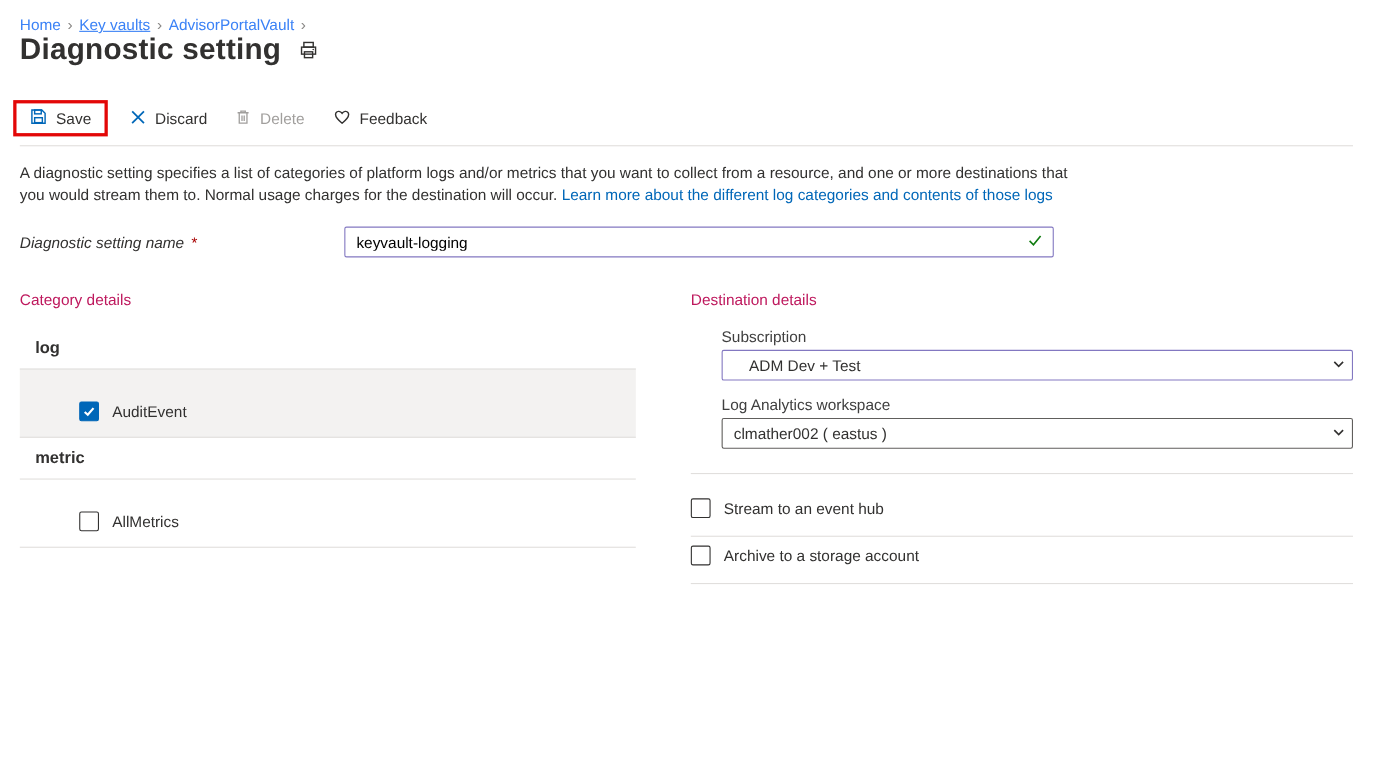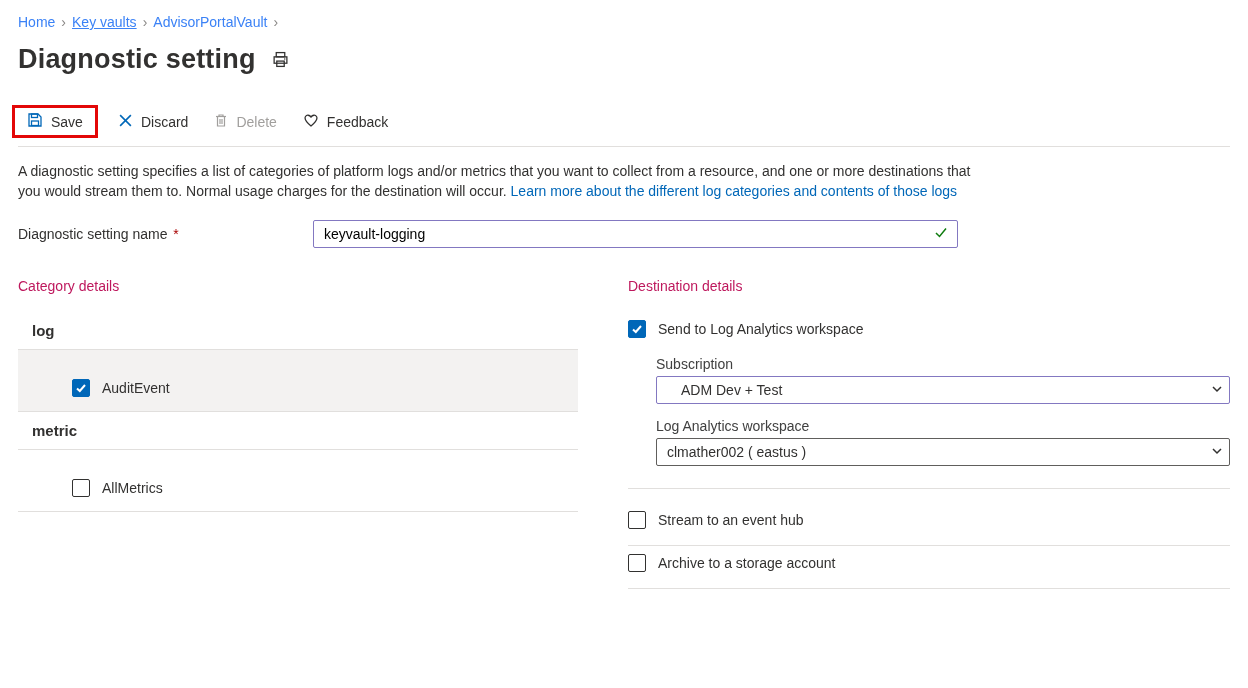--- a/index.html
+++ b/index.html
@@ -13,37 +13,37 @@
   }
   a { color: #0067b8; text-decoration: none; }
 
   
   .breadcrumbs { font-size: 14px; color: #323130; display:flex; align-items:center; gap:6px; }
   .crumb-link { color:#3b82f6; }
   .crumb-link.underline { text-decoration: underline; }
   .crumb-sep { color:#8a8886; }
 
   
-  .title-row { display:flex; align-items:center; gap:16px; margin-top:14px; }
+  .title-row { display:flex; align-items:center; gap:16px; }
   h1 { margin:0; font-weight:600; font-size:27px; letter-spacing:0.2px; }
   .title-icon svg { display:block; }
 
   
   .toolbar { display:flex; align-items:center; gap:14px; margin-top:30px; padding-bottom:8px; border-bottom:1px solid #e1dfdd; }
   .tool-btn { display:flex; align-items:center; gap:8px; padding:4px 6px; background:none; border:none; font:inherit; cursor:pointer; color:#323130; }
   .tool-btn.disabled { color:#a19f9d; cursor:default; }
   .save-highlight { border:3px solid #e30707; margin-left:-6px; padding-left:6px; padding-right:6px; }
 
   
   .desc { margin-top:14px; line-height:1.45; color:#323130; max-width:970px; }
   .desc a { color:#0067b8; }
 
   
   .row-name { display:flex; align-items:center; gap:0; margin-top:18px; }
-  .name-label { width:295px; font-size:14px; color:#323130; }
+  .name-label { width:295px; font-size:14px; color:#323130;font-style:italic; }
   .req { color:#a80000; margin-left:2px; }
   .name-field { position:relative; width:645px; }
   .name-field input {
     width:100%; font:inherit; padding:5px 32px 5px 10px;
     border:1px solid #8378c1; border-radius:2px; outline:none;
   }
   .name-field .check { position:absolute; right:10px; top:50%; transform:translateY(-50%); color:#107c10; }
 
   
   .cols { display:flex; gap:50px; margin-top:30px; }
@@ -185,28 +185,20 @@
 
     <div class="check-row row-top-border">
       <span class="cb"></span>
       <span>AllMetrics</span>
     </div>
   </div>
 
   <div class="col-right">
     <div class="col-title">Destination details</div>
 
-    <div class="dest-row no-border" style="padding-bottom:4px;">
-      <span class="cb checked">
-        <svg width="12" height="12" viewBox="0 0 12 12" fill="none" stroke-width="2">
-            <polyline points="2,6.5 4.8,9 10,3"></polyline>
-          </svg>
-      </span>
-      <span>Send to Log Analytics workspace</span>
-    </div>
 
     <div class="right-block">
       <div class="field-label">Subscription</div>
       <div class="select accent">
         <span>ADM Dev + Test</span>
         <span class="chev">
           <svg width="12" height="12" viewBox="0 0 12 12" fill="none" stroke="#323130" stroke-width="1.5">
               <polyline points="2,4 6,8 10,4"></polyline>
             </svg>
         </span>

